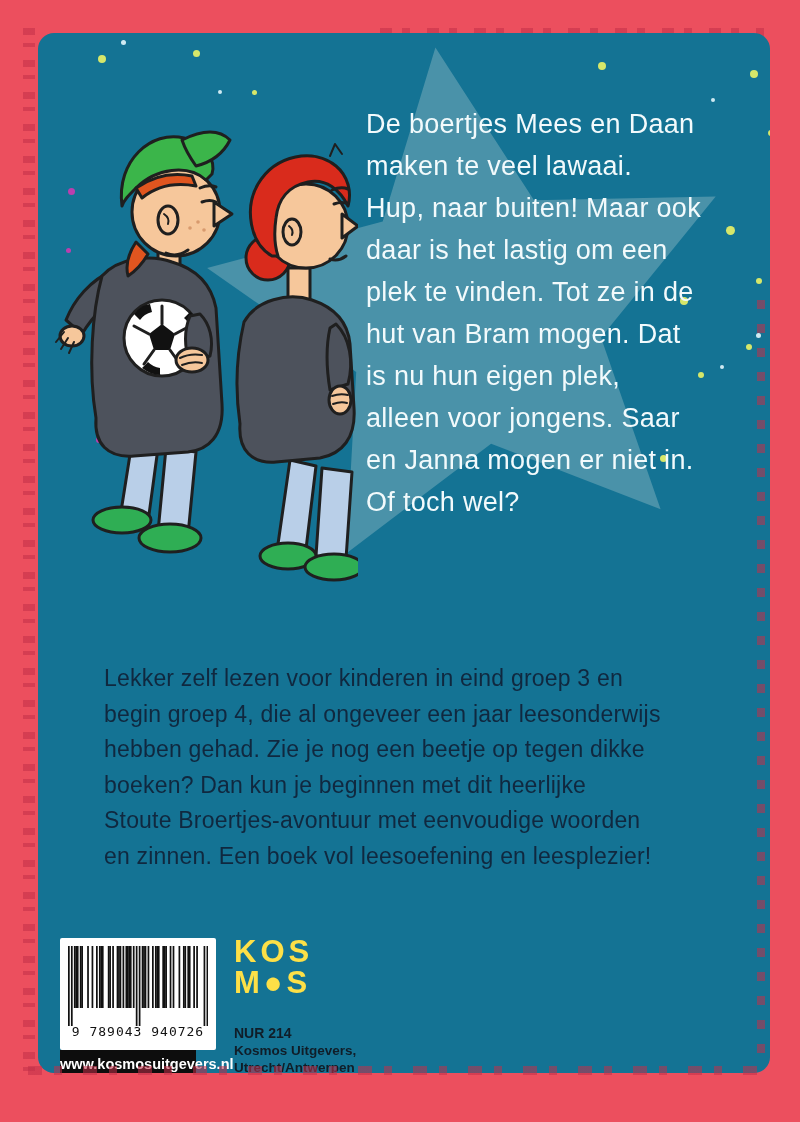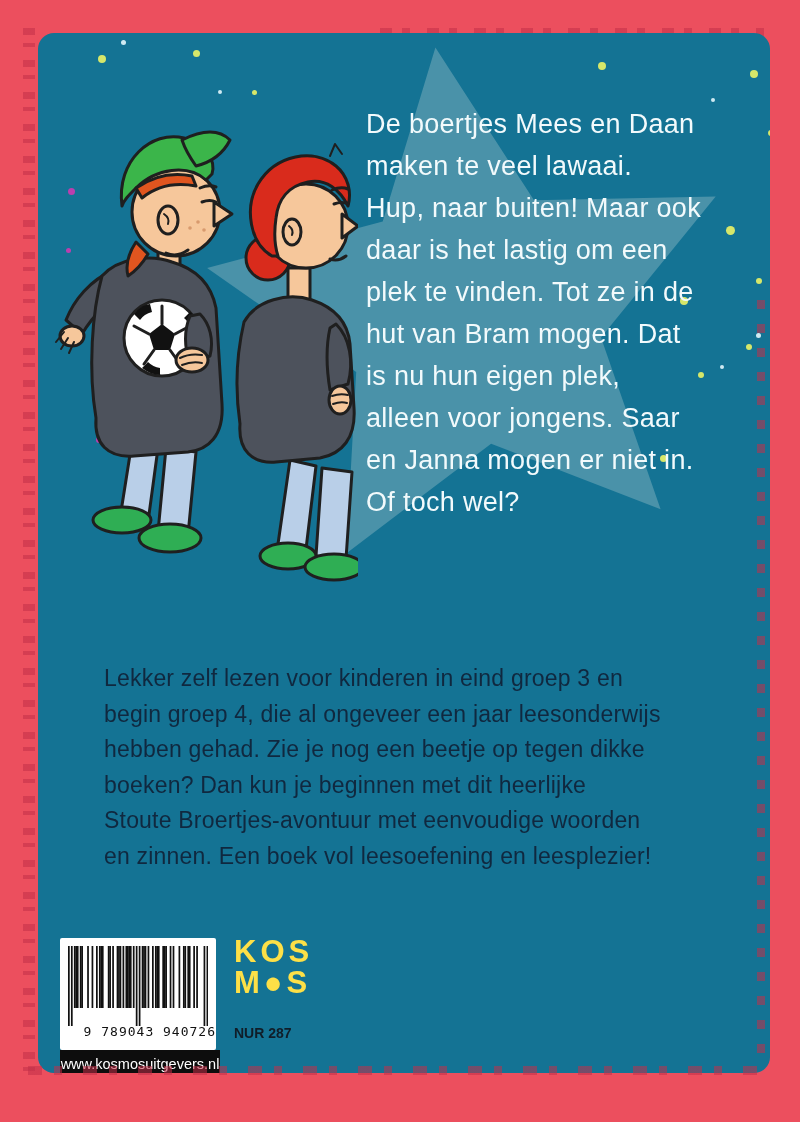--- a/index.html
+++ b/index.html
@@ -26,25 +26,25 @@
   .blurb{position:absolute;left:328px;top:70px;width:352px;margin:0;
          font-size:27px;line-height:42px;letter-spacing:.3px;
          color:var(--text-light,#f2fafc);white-space:pre-line;}
   .audience{position:absolute;left:66px;top:628px;width:600px;margin:0;
          font-size:23px;line-height:35.5px;letter-spacing:.2px;
          color:var(--text-dark,#10283f);white-space:pre-line;}
   .barcode-box{position:absolute;left:22px;top:905px;width:156px;height:112px;
          background:#fff;border-radius:2px;}
   .bars{position:absolute;left:8px;top:8px;width:140px;height:80px;}
   .bars rect{fill:var(--ink-black,#111);}
-  .barcode-digits{position:absolute;left:0;right:0;top:86px;text-align:right;
+  .barcode-digits{position:absolute;left:0;right:0;top:86px;text-align:center;
          font-family:"DejaVu Sans Mono",monospace;font-size:13px;letter-spacing:1px;
          color:var(--ink-black,#111);}
-  .website-strip{position:absolute;left:22px;top:1017px;width:160px;height:28px;
-         background:#0d0d0d;color:#fff;font-size:14.5px;font-weight:normal;
+  .website-strip{position:absolute;left:22px;top:1017px;width:136px;height:28px;
+         background:#0d0d0d;color:#fff;font-size:14.5px;font-weight:bold;
          text-align:center;line-height:28px;}
   .logo{position:absolute;left:196px;top:903px;color:#fde047;font-weight:bold;
          font-size:31px;line-height:31px;letter-spacing:4px;}
   .nur{position:absolute;left:196px;top:992px;font-size:14px;font-weight:bold;
          color:var(--footer-ink,#101d28);}
   .pub{position:absolute;left:196px;top:1010px;font-size:13.5px;font-weight:bold;
          line-height:16.5px;color:var(--footer-ink,#101d28);}
   .outline{stroke:#1f1f1f;stroke-width:3;stroke-linejoin:round;stroke-linecap:round;}
 </style>
 </head>
@@ -214,19 +214,23 @@
           <rect x="138.53" y="0" width="1.72" height="80"></rect>
         </svg>
       <div class="barcode-digits">9 789043 940726</div>
     </div>
     <div class="website-strip">www.kosmosuitgevers.nl</div>
 
     <div class="logo">
       <div>KOS</div>
       <div>M●S</div>
     </div>
-    <div class="nur">NUR 287</div>
+    <div class="nur">NUR 214</div>
+    <div class="pub">
+      <div>Kosmos Uitgevers,</div>
+      <div>Utrecht/Antwerpen</div>
+    </div>
 
   </div>
 
   <div class="speckle bottom"></div>
   <div class="speckle right"></div>
 </div>
 
 </body></html>

